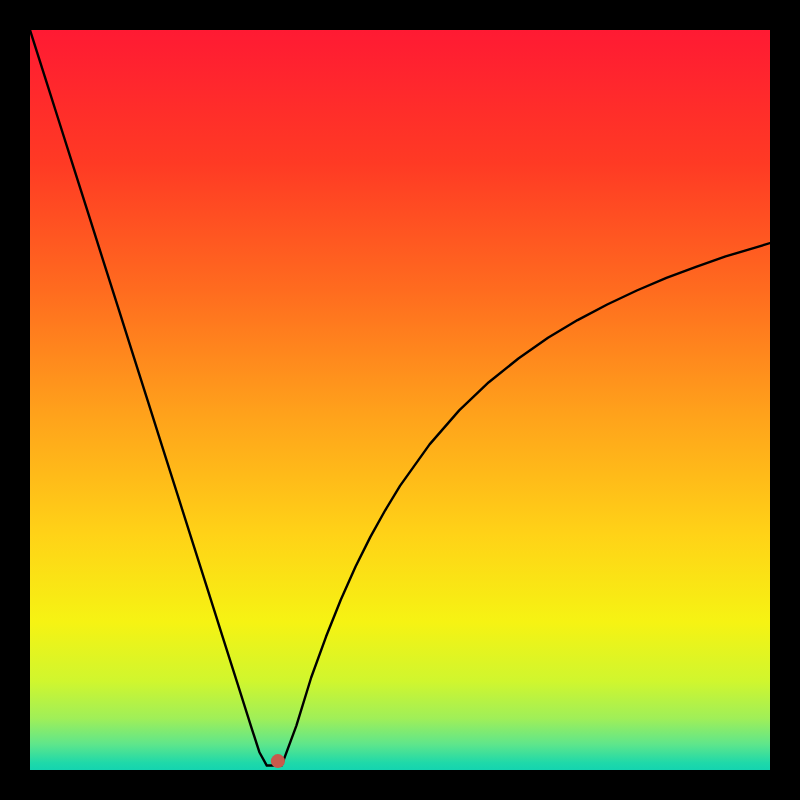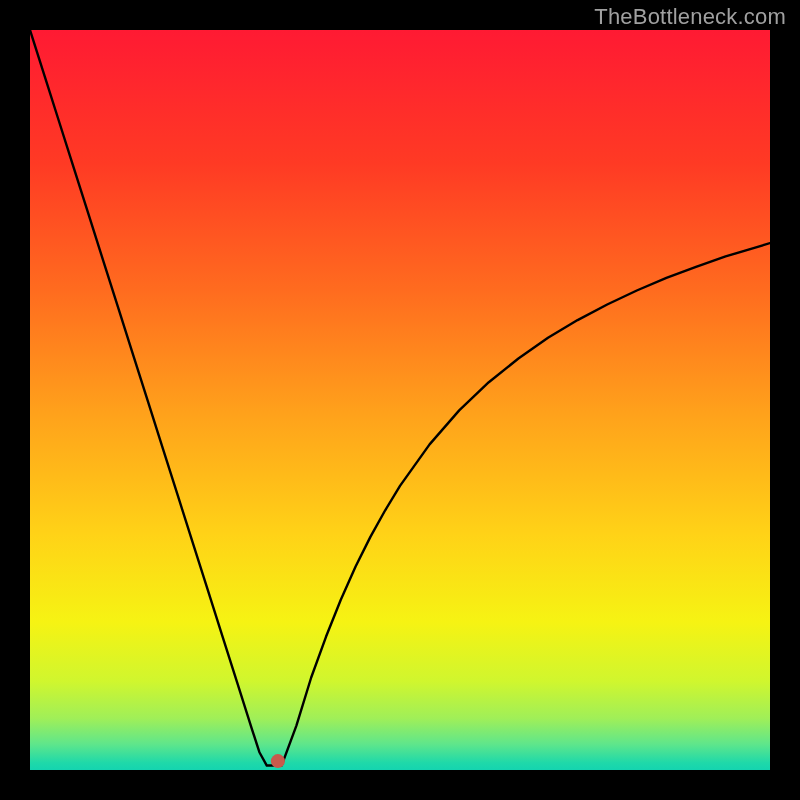--- a/index.html
+++ b/index.html
@@ -34,21 +34,20 @@
     height: 740px;
   }
   svg {
     display: block;
   }
 </style>
 </head>
 <body>
 
 <div class="chart-container">
-  <div class="watermark">TheBottleneck.com</div>
   <div class="plot-area">
     <svg id="chart-svg" width="740" height="740" viewBox="0 0 740 740">
       <defs>
         <linearGradient id="bg-grad" x1="0" y1="0" x2="0" y2="1">
             <stop offset="0.00%" stop-color="#ff1a33"></stop>
             <stop offset="18.00%" stop-color="#ff3a24"></stop>
             <stop offset="35.00%" stop-color="#ff6b1f"></stop>
             <stop offset="52.00%" stop-color="#ffa21b"></stop>
             <stop offset="68.00%" stop-color="#ffd217"></stop>
             <stop offset="80.00%" stop-color="#f6f313"></stop>

